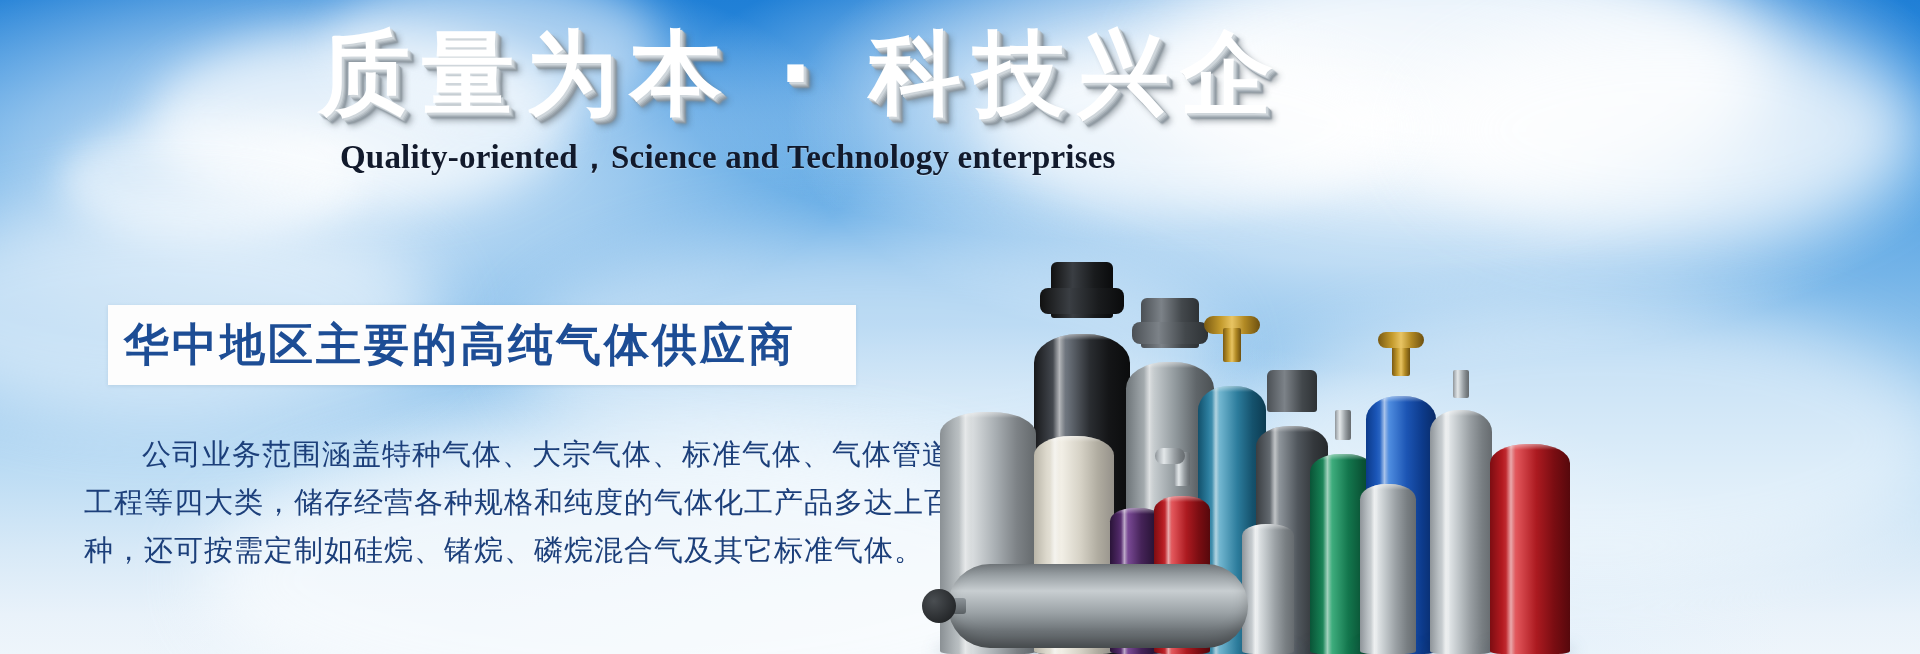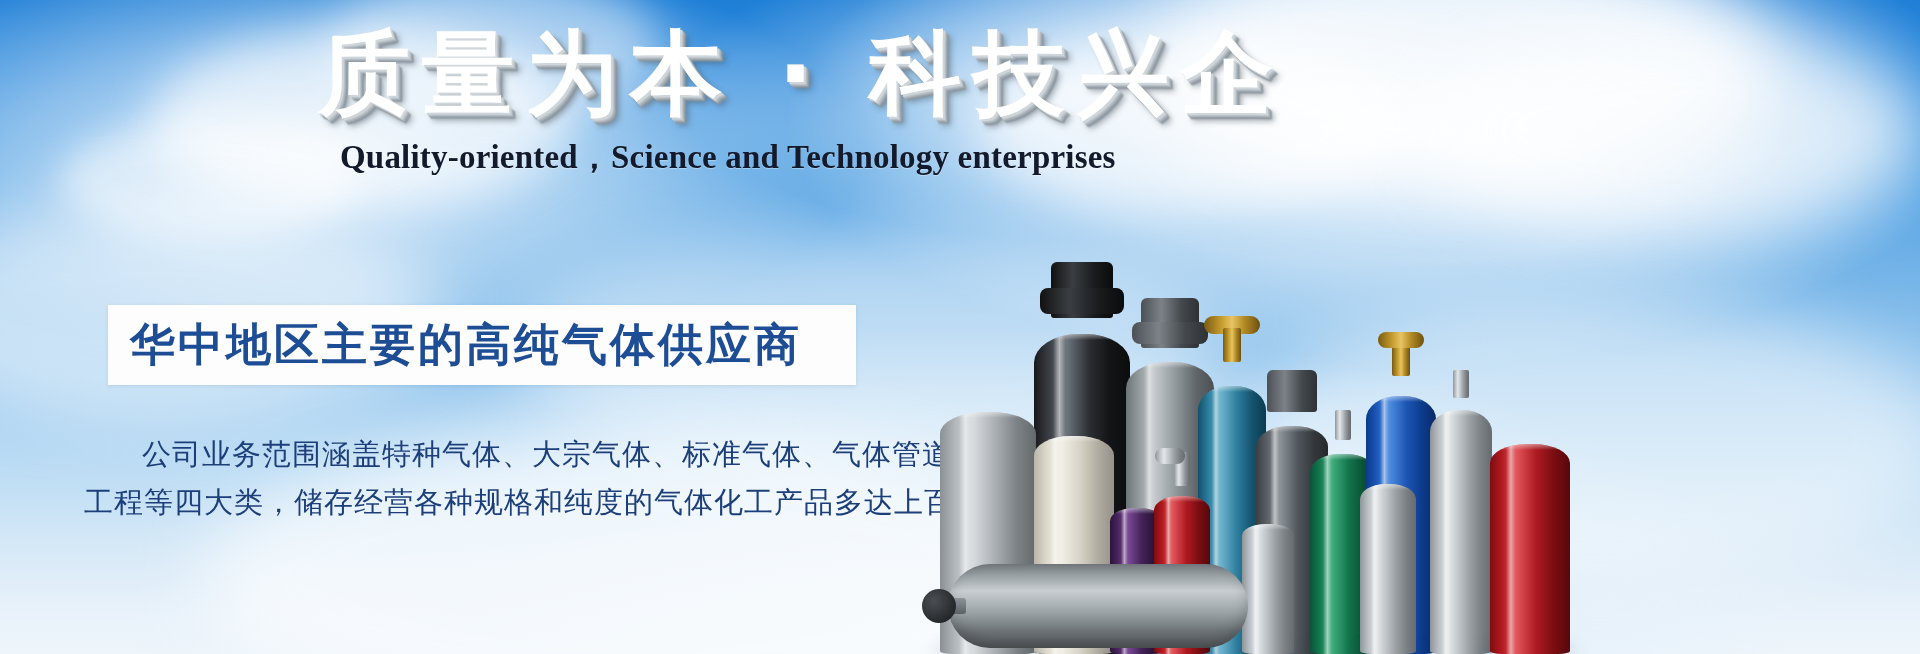--- a/index.html
+++ b/index.html
@@ -59,21 +59,21 @@
     background:#fdfdfd;
     box-shadow:0 1px 4px rgba(30,70,110,.12);
     display:flex;align-items:center;
   }
   #whitebox-text{
     font-family:"DejaVu Sans","Liberation Sans",sans-serif;
     font-weight:700;
     font-size:45px;
     letter-spacing:3px;
     color:#1d4d95;
-    padding-left:22px;
+    padding-left:16px;
     white-space:nowrap;
   }
 
   
   #paragraph{
     position:absolute;left:84px;top:430px;width:790px;
     font-family:"Liberation Serif","DejaVu Serif",serif;
     font-size:29px;
     line-height:48px;
     letter-spacing:1px;
@@ -163,20 +163,21 @@
 
   <div id="headline">质量为本 · 科技兴企</div>
 
   <div id="whitebox">
     <span id="whitebox-text">华中地区主要的高纯气体供应商</span>
   </div>
 
   <div id="paragraph">
     <div class="pline">公司业务范围涵盖特种气体、大宗气体、标准气体、气体管道</div>
     <div class="pline">工程等四大类，储存经营各种规格和纯度的气体化工产品多达上百</div>
+    <div class="pline">种，还可按需定制如硅烷、锗烷、磷烷混合气及其它标准气体。</div>
   </div>
 
   <div id="cylinders">
 
     <div class="cyl" style="left:104px;width:96px;height:348px;">
       <div class="shadow" style="width:110px;height:16px;"></div>
       <div class="cap f-capblk" style="top:-44px;width:62px;height:56px;"></div>
       <div class="valve f-capblk" style="top:-18px;width:84px;height:26px;border-radius:8px;"></div>
       <div class="body f-black" style="height:320px;">
           <div class="gloss"></div>

